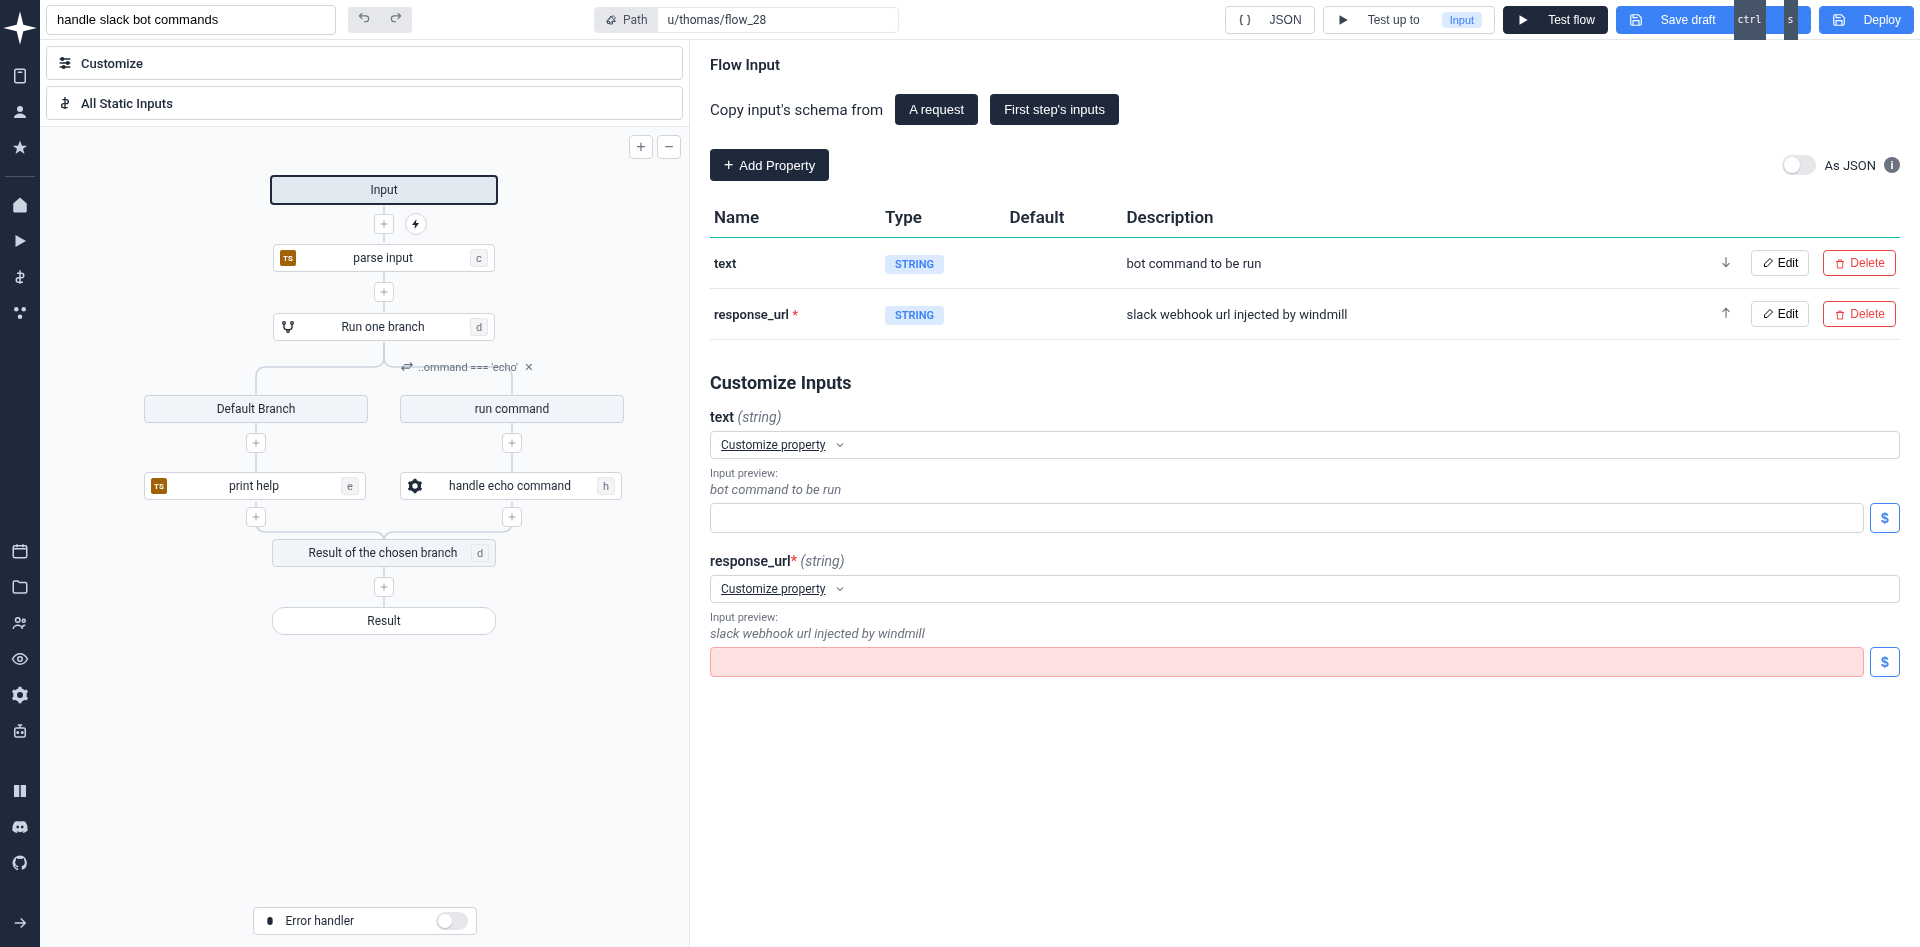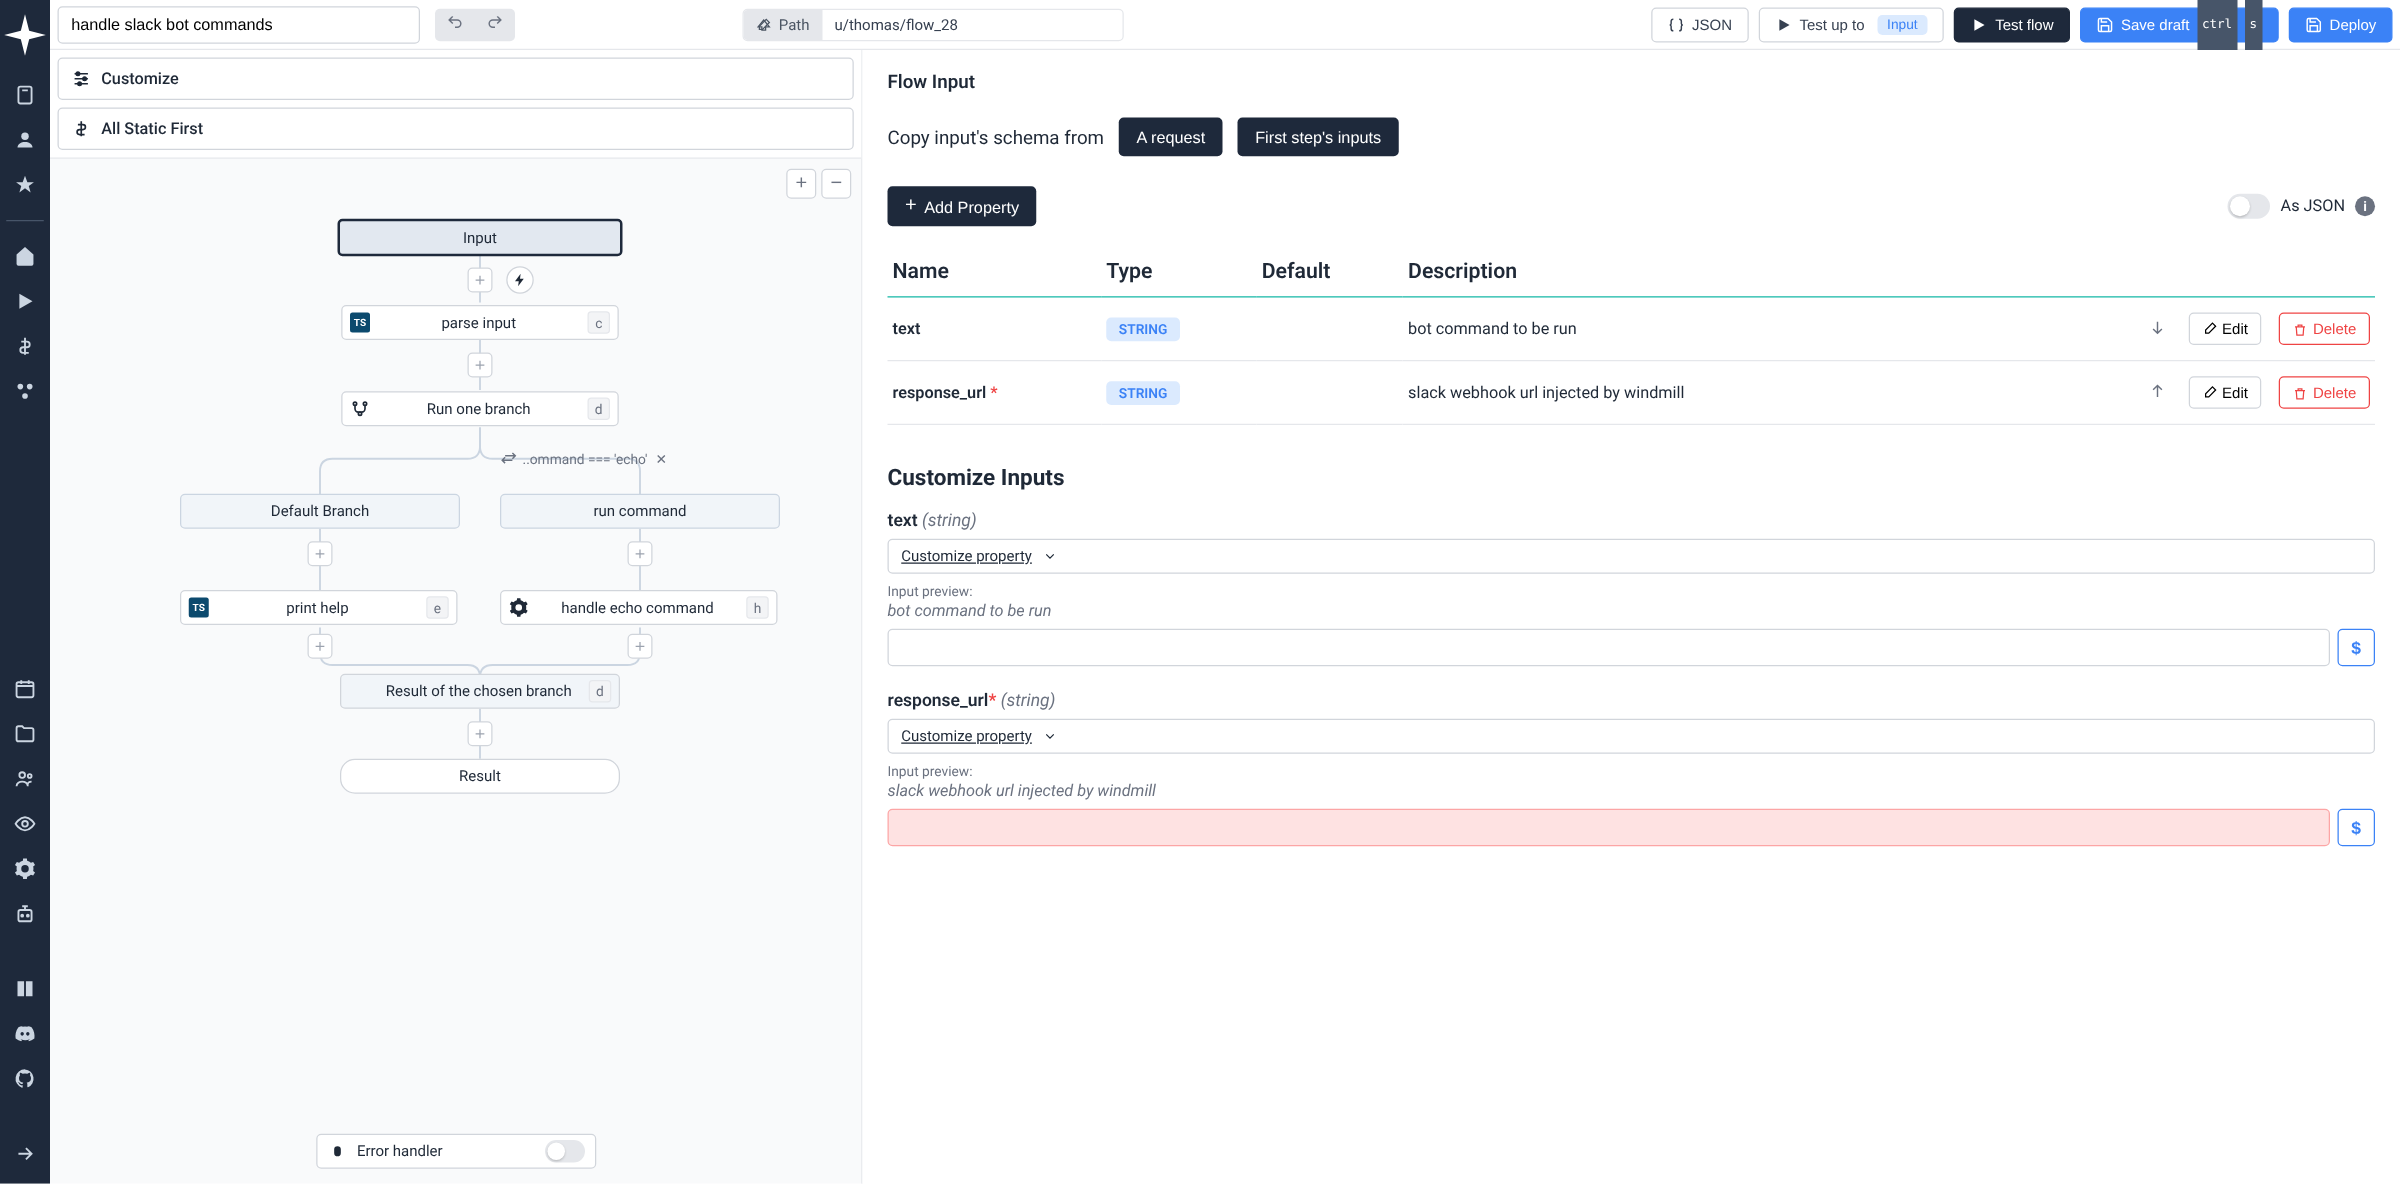--- a/index.html
+++ b/index.html
@@ -23,21 +23,21 @@
     .flow-name-input { height: 30px; width: 290px; border: 1px solid #d1d5db; border-radius: 4px; padding: 0 10px; font-size: 13px; background: #fff; }
     .undo-redo { display: flex; gap: 0; }
     .undo-redo button { width: 32px; height: 26px; background: #e5e7eb; border: none; color: #6b7280; display: flex; align-items: center; justify-content: center; cursor: pointer; }
     .undo-redo button:first-child { border-radius: 4px 0 0 4px; }
     .undo-redo button:last-child { border-radius: 0 4px 4px 0; }
     .topbar-center { flex: 1; display: flex; justify-content: flex-start; padding-left: 170px; }
     .path-chip { display: flex; align-items: center; height: 26px; border-radius: 4px; overflow: hidden; border: 1px solid #e5e7eb; }
     .path-chip-label { background: #e5e7eb; padding: 0 10px; display: flex; align-items: center; gap: 6px; height: 100%; color: #4b5563; font-size: 12px; }
     .path-chip-value { padding: 0 10px; color: #374151; font-size: 12px; width: 240px; }
     .topbar-right { display: flex; gap: 8px; align-items: center; }
-    .btn { height: 28px; padding: 0 12px; border-radius: 4px; border: 1px solid #d1d5db; background: #fff; display: flex; align-items: center; gap: 6px; font-size: 12px; cursor: pointer; color: #374151; }
+    .btn { height: 28px; padding: 0 12px; border-radius: 4px; border: 1px solid #d1d5db; background: #fff; display: flex; align-items: center; gap: 18px; font-size: 12px; cursor: pointer; color: #374151; }
     .btn svg { width: 14px; height: 14px; }
     .btn-dark { background: #1e293b; color: #fff; border-color: #1e293b; }
     .btn-blue { background: #3b82f6; color: #fff; border-color: #3b82f6; }
     .btn-test-up { border: 1px solid #d1d5db; }
     .pill-input { background: #dbeafe; color: #3b82f6; padding: 2px 8px; border-radius: 4px; font-size: 11px; margin-left: 4px; }
     .kbd { background: #475569; color: #fff; padding: 18px 4px; border-radius: 3px; font-size: 10px; font-family: monospace; }
     
     
     .content { flex: 1; display: flex; }
     .left-pane { width: 650px; border-right: 1px solid #e5e7eb; display: flex; flex-direction: column; background: #f9fafb; }
@@ -51,21 +51,21 @@
     
     .canvas { flex: 1; position: relative; overflow: hidden; }
     .canvas-controls { position: absolute; top: 8px; right: 8px; display: flex; gap: 4px; z-index: 10; }
     .canvas-controls button { width: 24px; height: 24px; border: 1px solid #d1d5db; background: #fff; border-radius: 4px; display: flex; align-items: center; justify-content: center; cursor: pointer; font-size: 16px; color: #6b7280; }
     
     .flow-svg { position: absolute; inset: 0; width: 100%; height: 100%; }
     
     .node { position: absolute; background: #fff; border: 1px solid #d1d5db; border-radius: 4px; display: flex; align-items: center; justify-content: center; font-size: 12px; cursor: pointer; }
     .node-input { background: #e2e8f0; border: 2px solid #1e293b; width: 228px; height: 30px; }
     .node-step { width: 222px; height: 28px; padding: 0 6px; display: flex; align-items: center; gap: 8px; }
-    .node-step .step-icon { width: 16px; height: 16px; background: #0c4a6e; border-radius: 2px; display: flex; align-items: center; justify-content: center; color: #fff; font-size: 8px; font-weight: bold; }
+    .node-step .step-icon { width: 16px; height: 16px; background: #a16207; border-radius: 2px; display: flex; align-items: center; justify-content: center; color: #fff; font-size: 8px; font-weight: bold; }
     .node-step .step-label { flex: 1; text-align: center; }
     .node-step .step-key { width: 18px; height: 18px; background: #f3f4f6; border: 1px solid #e5e7eb; border-radius: 3px; display: flex; align-items: center; justify-content: center; font-size: 11px; color: #6b7280; }
     .node-branch-head { width: 224px; height: 28px; background: #f1f5f9; border: 1px solid #cbd5e1; }
     .node-result-sel { width: 224px; height: 28px; background: #f1f5f9; }
     .node-result { width: 224px; height: 28px; border-radius: 12px; }
     
     .add-btn { position: absolute; width: 20px; height: 20px; border: 1px solid #d1d5db; background: #fff; border-radius: 4px; display: flex; align-items: center; justify-content: center; cursor: pointer; }
     .add-btn svg { width: 12px; height: 12px; stroke: #9ca3af; }
     .lightning-btn { position: absolute; width: 22px; height: 22px; border: 1px solid #d1d5db; background: #fff; border-radius: 50%; display: flex; align-items: center; justify-content: center; cursor: pointer; }
     
@@ -305,21 +305,21 @@
                 <circle cx="8" cy="6" r="2" fill="currentColor"></circle>
                 <circle cx="16" cy="12" r="2" fill="currentColor"></circle>
                 <circle cx="10" cy="18" r="2" fill="currentColor"></circle>
               </svg>
               <span>Customize</span>
             </div>
           <div class="header-card">
               <svg viewBox="0 0 24 24" fill="none" stroke="currentColor" stroke-width="2">
                 <path d="M12 3v18M8 7h6a3 3 0 010 6H10a3 3 0 000 6h6"></path>
               </svg>
-              <span>All Static First</span>
+              <span>All Static Inputs</span>
             </div>
         </div>
 
         <div class="canvas">
           <div class="canvas-controls">
             <button>+</button>
             <button>−</button>
           </div>
 
           <svg class="flow-svg">

